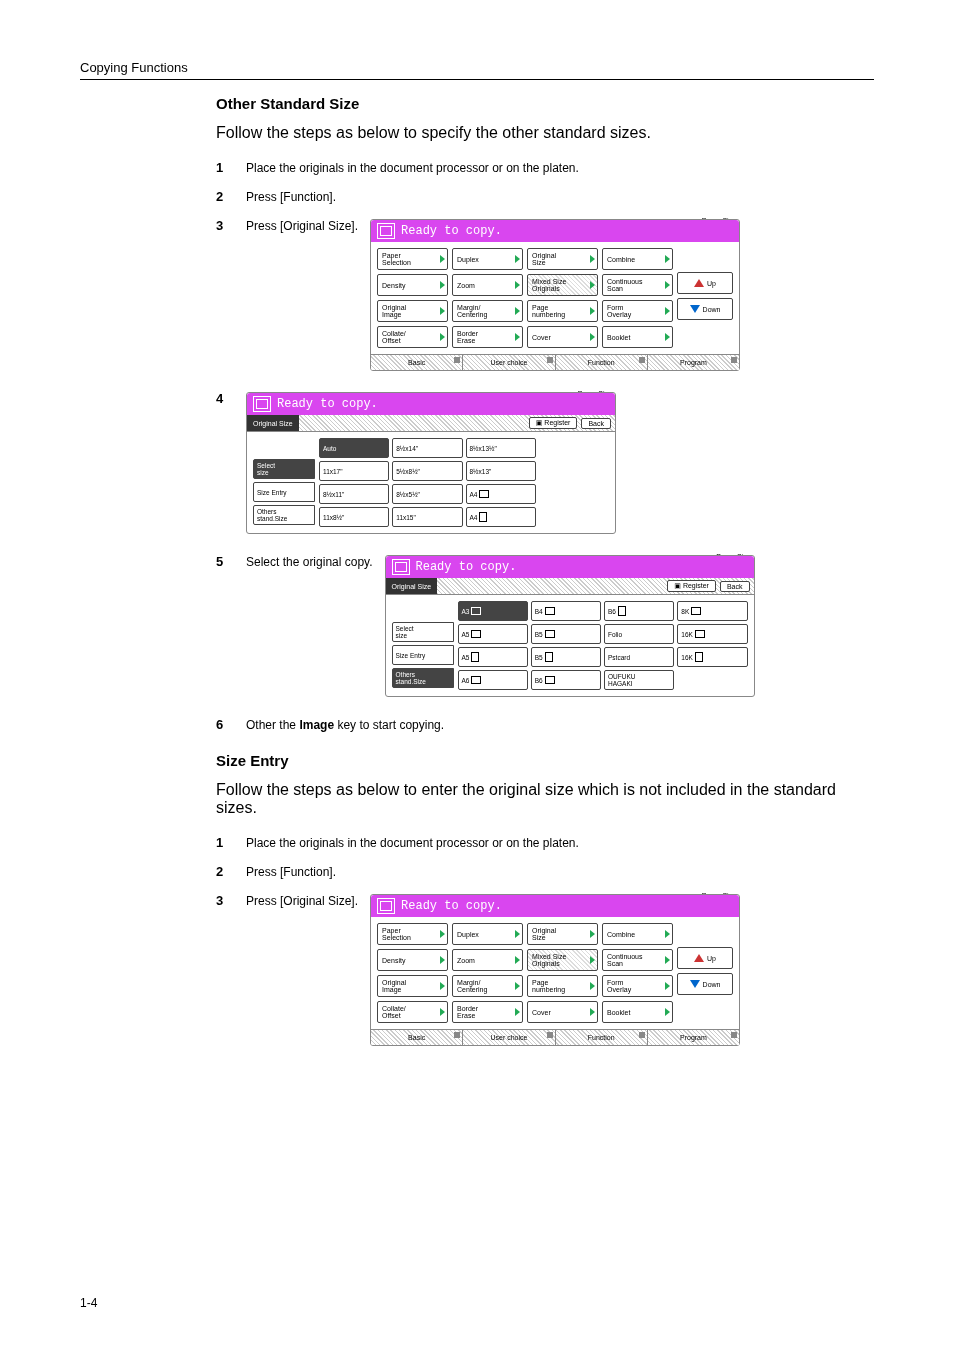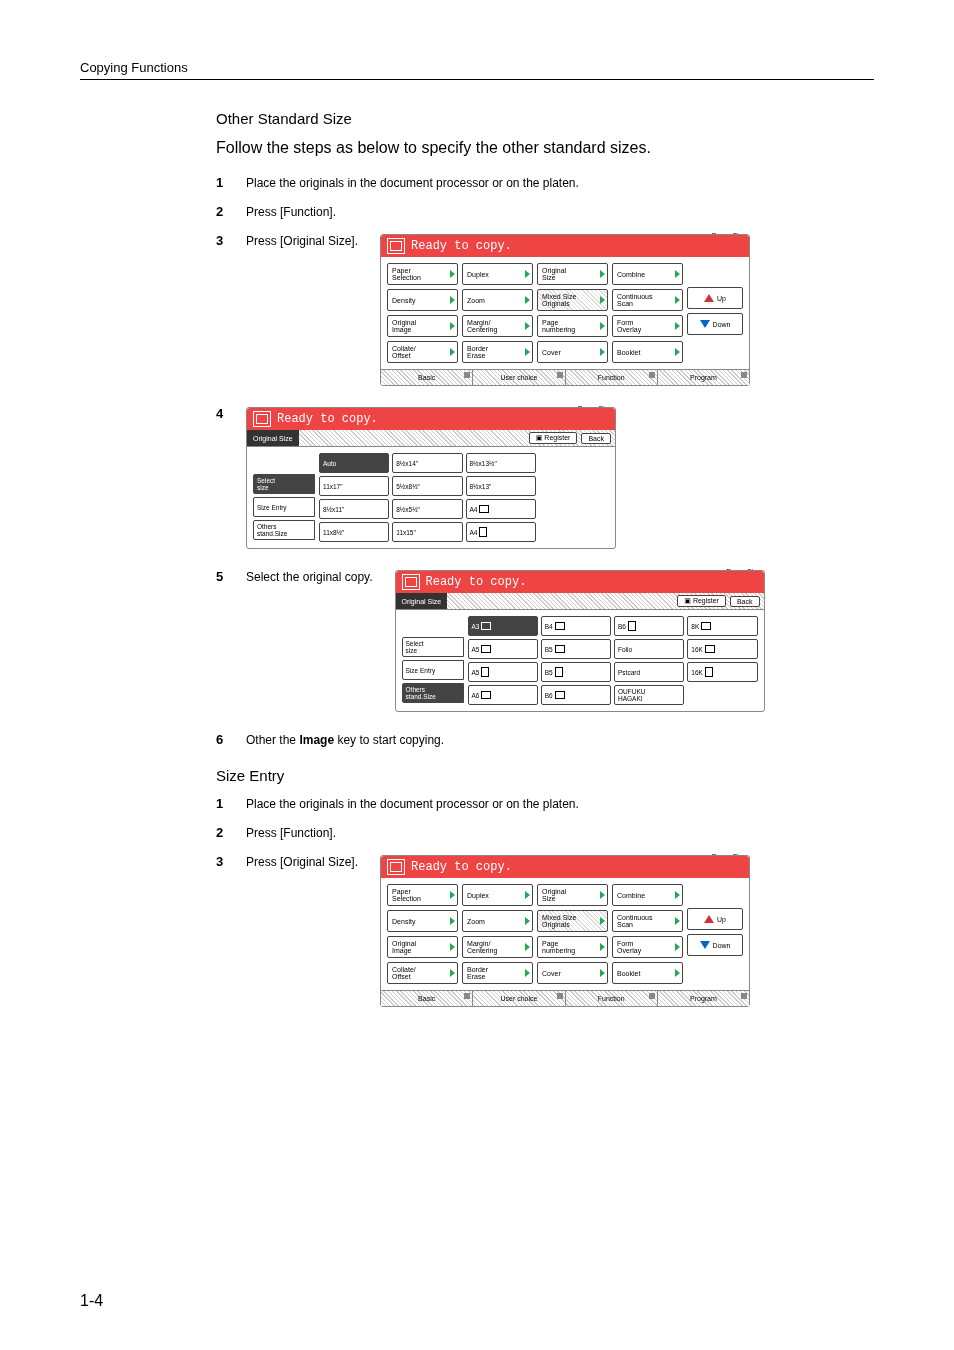--- a/index.html
+++ b/index.html
@@ -1,27 +1,27 @@
 <!DOCTYPE html>
 <html><head>
 <meta charset="utf-8">
 <style>
 body{margin:0;background:#fff;font-family:Arial,Helvetica,sans-serif;font-size:11px;color:#000}
 .page{width:954px;height:1350px;position:relative;padding:60px 80px 40px 80px;box-sizing:border-box}
-.hdr{font-size:13px;border-bottom:1px solid #000;padding-bottom:4px;margin-bottom:30px}
+.hdr{font-size:13px;border-bottom:1px solid #000;padding-bottom:4px;margin-bottom:15px}
 .content{margin-left:136px}
-h2{font-size:15px;font-weight:normal;margin:0 0 12px 0}
+h2{font-size:15px;font-weight:bold;margin:0 0 12px 0}
 .para{font-size:16px;margin:0 0 18px 0}
 .step{display:flex;align-items:flex-start;margin-bottom:14px}
 .step-num{width:30px;font-size:13px;font-weight:bold;flex-shrink:0}
 .step-body{flex:1;font-size:12px;padding-top:1px}
-.step-body.with-panel{display:flex;gap:22px;align-items:flex-start}
+.step-body.with-panel{display:flex;gap:12px;align-items:flex-start}
 .step-text{flex:0 0 auto;max-width:220px}
 .panel{width:370px;background:#fff;border:1px solid #888;border-radius:3px;font-size:8px;position:relative;box-sizing:border-box}
-.panel-top{background:#ef4444;color:#fff;height:22px;display:flex;align-items:center;padding:0 6px;position:relative;border-top-left-radius:3px;border-top-right-radius:3px}
+.panel-top{background:#d946ef;color:#fff;height:22px;display:flex;align-items:center;padding:0 6px;position:relative;border-top-left-radius:3px;border-top-right-radius:3px}
 .doc-icon{width:16px;height:14px;border:1px solid #fff;margin-right:6px;position:relative}
 .doc-icon:after{content:"";position:absolute;left:2px;top:2px;right:2px;bottom:2px;border:1px solid #fff}
 .panel-title{font-size:12px;font-family:"Courier New",monospace}
 .paper-size{position:absolute;right:4px;top:-2px;font-size:7px;color:#000;text-align:right;line-height:8px}
 .panel-body{padding:6px;display:flex;gap:4px}
 .btn-col{display:flex;flex-direction:column;gap:4px;flex:1}
 .btn{border:1px solid #444;border-radius:2px;background:#fff;height:20px;display:flex;align-items:center;padding:0 4px;font-size:7px;position:relative;line-height:7px}
 .btn .arrow{position:absolute;right:2px;top:50%;transform:translateY(-50%);width:0;height:0;border-top:4px solid transparent;border-bottom:4px solid transparent;border-left:5px solid #2a5}
 .btn.hatched{background:repeating-linear-gradient(45deg,#ddd,#ddd 1px,#fff 1px,#fff 3px)}
 .side-col{display:flex;flex-direction:column;gap:4px;width:56px}
@@ -38,21 +38,21 @@
 .reg-btn,.back-btn{border:1px solid #444;background:#fff;font-size:7px;padding:1px 6px;margin-right:4px;border-radius:2px}
 .panel-body2{padding:6px;display:flex;gap:4px}
 .left-tabs{display:flex;flex-direction:column;gap:3px;width:62px}
 .left-tab{border:1px solid #444;border-radius:2px 0 0 2px;background:#fff;height:18px;display:flex;align-items:center;padding:0 3px;font-size:6.5px;line-height:7px}
 .left-tab.sel{background:#444;color:#fff}
 .size-grid{flex:1;display:grid;grid-template-columns:repeat(4,1fr);gap:3px}
 .size-btn{border:1px solid #444;border-radius:2px;background:#fff;height:18px;display:flex;align-items:center;padding:0 3px;font-size:6.5px;position:relative;gap:2px}
 .size-btn.sel{background:#444;color:#fff}
 .orient{width:8px;height:6px;border:1px solid currentColor;display:inline-block}
 .orient.port{width:6px;height:8px}
-.pgnum{position:absolute;bottom:40px;left:80px;font-size:16px}
+.pgnum{position:absolute;bottom:40px;left:80px;font-size:12px}
 </style>
 </head>
 <body>
 <div class="page">
 
 <div class="hdr">Copying Functions</div>
 
 <div class="content">
 
 <h2>Other Standard Size</h2>
@@ -328,20 +328,21 @@
 </div>
 
 <div class="step" style="margin-top:20px">
   <div class="step-num">6</div>
   <div class="step-body">
     <span>Other the </span><b>Image</b><span> key to start copying.</span>
   </div>
 </div>
 
 <h2 style="margin-top:20px">Size Entry</h2>
+<p class="para">Follow the steps as below to enter the original size which is not included in the standard sizes.</p>
 
 <div class="step">
   <div class="step-num">1</div>
   <div class="step-body">Place the originals in the document processor or on the platen.</div>
 </div>
 
 <div class="step">
   <div class="step-num">2</div>
   <div class="step-body">Press [Function].</div>
 </div>

